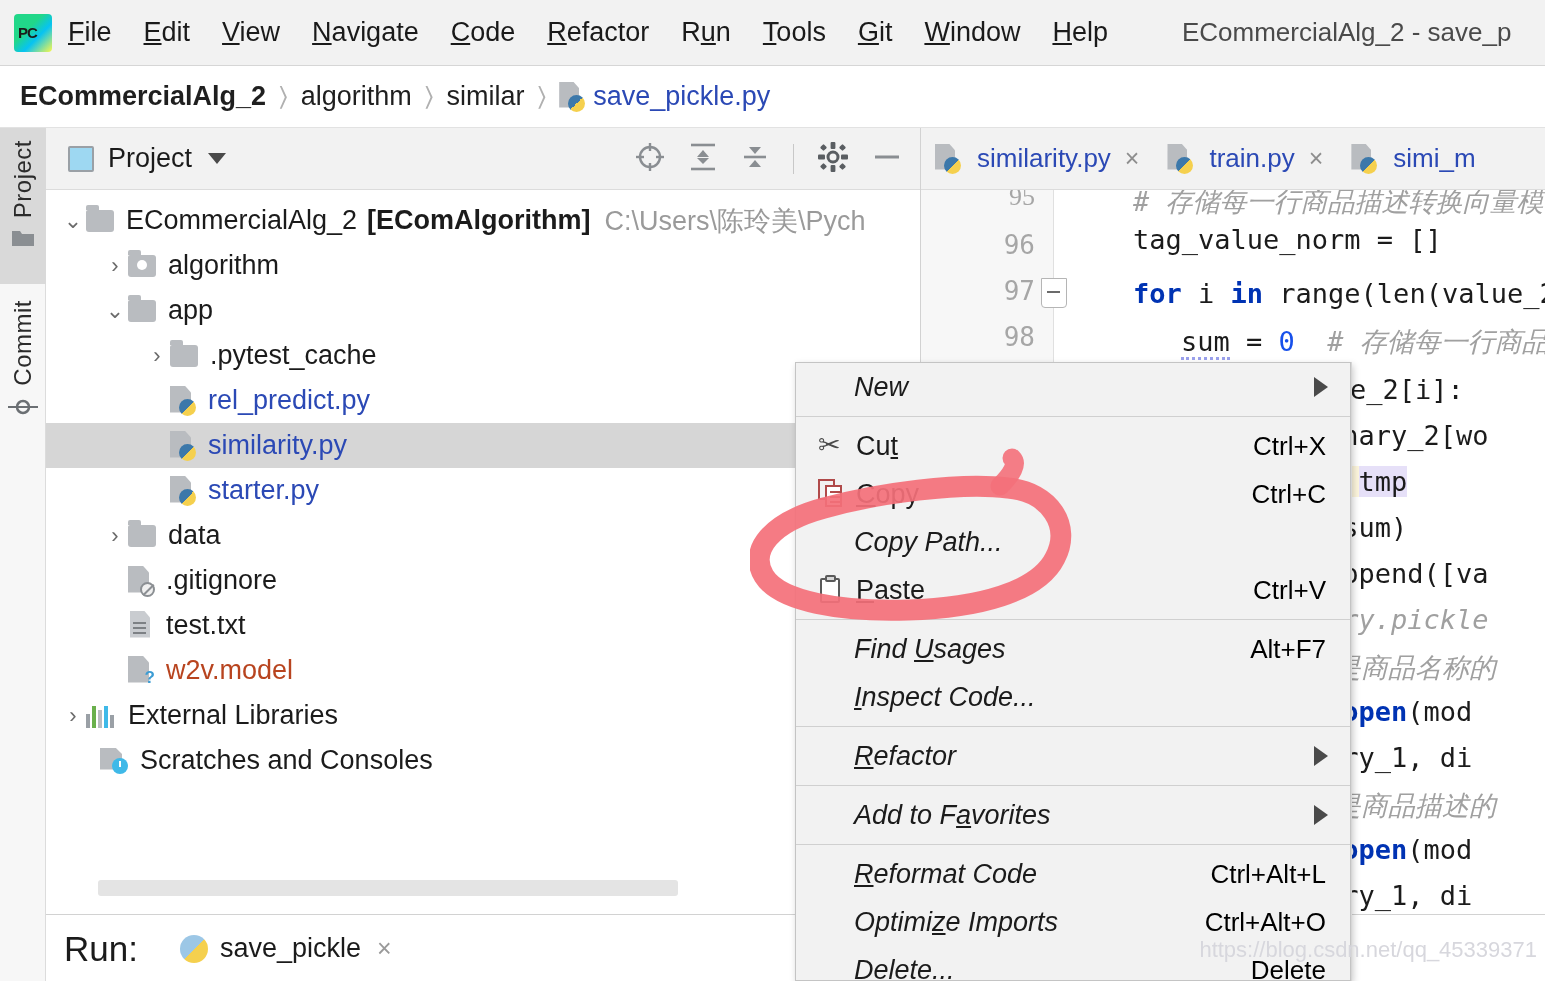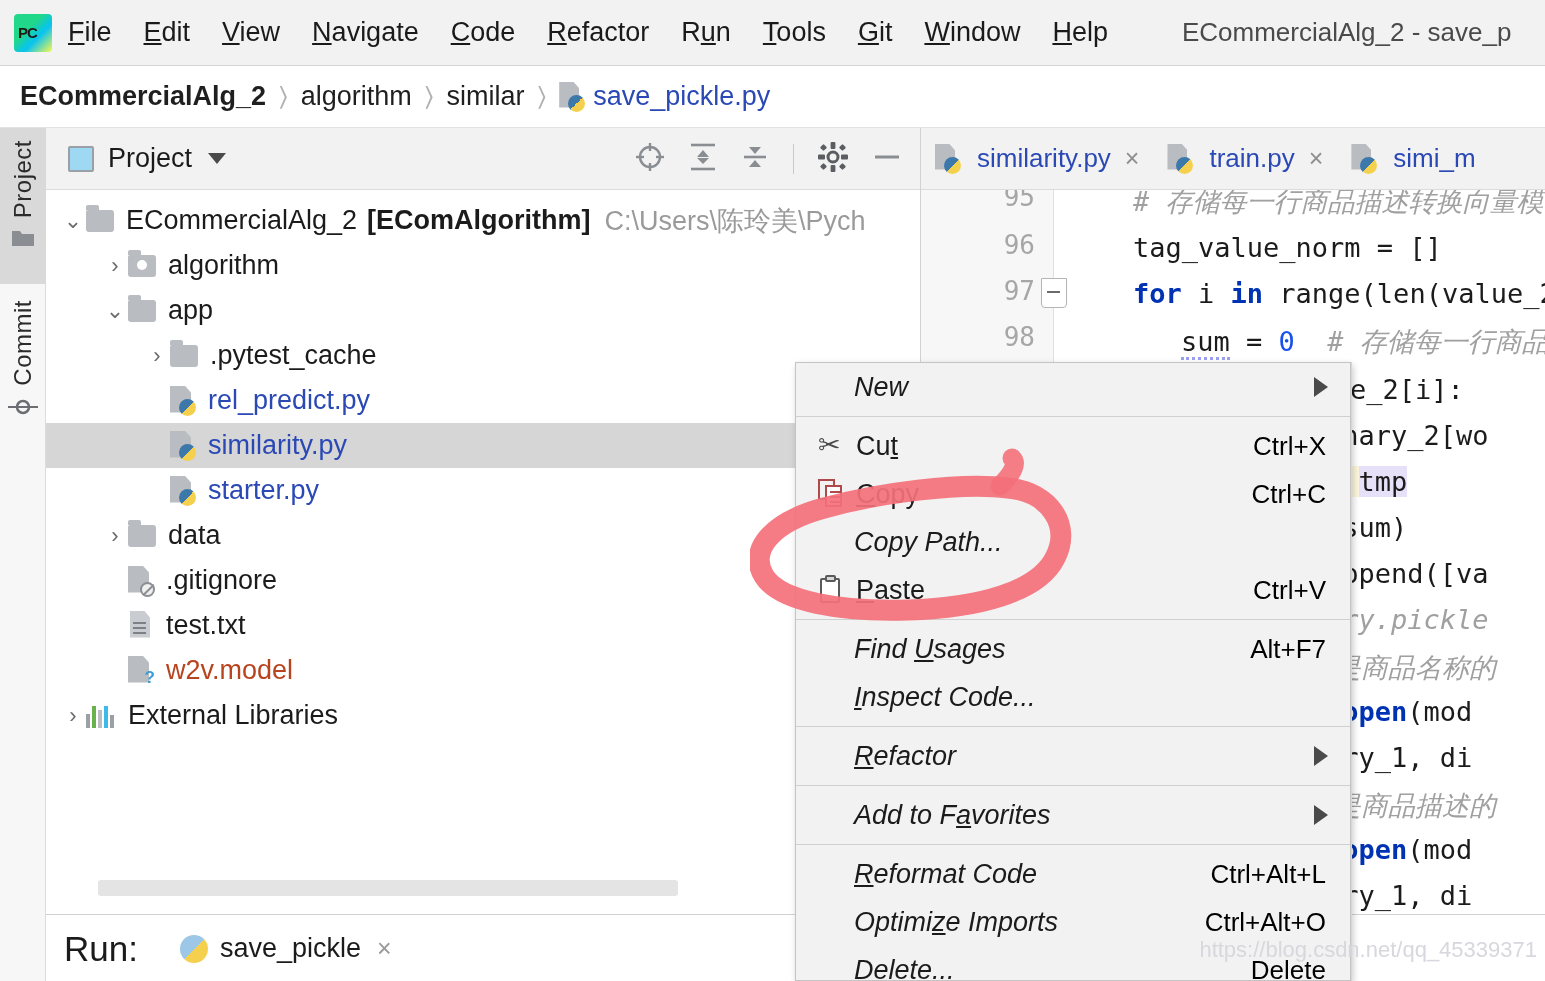--- a/index.html
+++ b/index.html
@@ -455,20 +455,27 @@
         <span class="chev">›</span>
         <span class="libicon">
           <i style="height:14px;background:#9aa0a6;"></i>
             <i style="height:22px;background:#6ab04c;"></i>
             <i style="height:18px;background:#b9bcc0;"></i>
             <i style="height:22px;background:#3fb9e8;"></i>
             <i style="height:13px;background:#9aa0a6;"></i>
         </span>
         <span class="nm-plain">External Libraries</span>
       </div>
+      <div class="row indent-1" style="padding-left:54px;">
+        <span class="scratchicon">
+            <span class="sh"></span>
+            <span class="clock"></span>
+          </span>
+        <span class="nm-plain">Scratches and Consoles</span>
+      </div>
     </div>
 
     <div class="hscroll-track"></div>
     <div class="hscroll"></div>
   </div>
 
   <div class="editor">
     <div class="tabs">
       <div class="tab">
         <span class="py-badge">
@@ -490,30 +497,30 @@
         <span class="py-badge">
             <span class="sheet"></span>
             <span class="snake"></span>
           </span>
         <span class="tname">simi_m</span>
       </div>
     </div>
 
     <div class="codearea">
       <div class="gutter">
-        <span class="lnum" style="top:-8px;">95</span>
+        <span class="lnum" style="top:-8px;font-family:Liberation Serif, serif;">95</span>
         <span class="lnum" style="top:40px;">96</span>
         <span class="lnum" style="top:86px;">97</span>
         <span class="lnum" style="top:132px;">98</span>
         <span class="fold" style="top:88px;"></span>
       </div>
 
       <div class="code">
         <div class="cl cmt" style="top:-6px; left:62px;"># 存储每一行商品描述转换向量模长</div>
-        <div class="cl" style="top:42px; left:62px;">tag_value_norm = []</div>
+        <div class="cl" style="top:34px; left:62px;">tag_value_norm = []</div>
         <div class="cl" style="top:88px; left:62px;"><span class="kw">for</span> i <span class="kw">in</span> range(len(value_2))</div>
         <div class="cl" style="top:134px; left:110px;"><span class="squig">sum</span> = <span class="num">0</span>  <span class="cmt"># 存储每一行商品描</span></div>
 
         <div class="cl" style="top:184px; left:214px;">value_2[i]:</div>
         <div class="cl" style="top:230px; left:190px;">ictionary_2[wo</div>
         <div class="cl hl-l" style="top:276px; left:190px;"><span class="hl-v">tmp</span> * <span class="hl-v">tmp</span></div>
         <div class="cl" style="top:322px; left:190px;">sqrt(sum)</div>
         <div class="cl" style="top:368px; left:190px;">orm.append([va</div>
         <div class="cl cmt" style="top:414px; left:190px;">tionary.pickle</div>
         <div class="cl cmt" style="top:460px; left:198px;">_1  是商品名称的</div>

